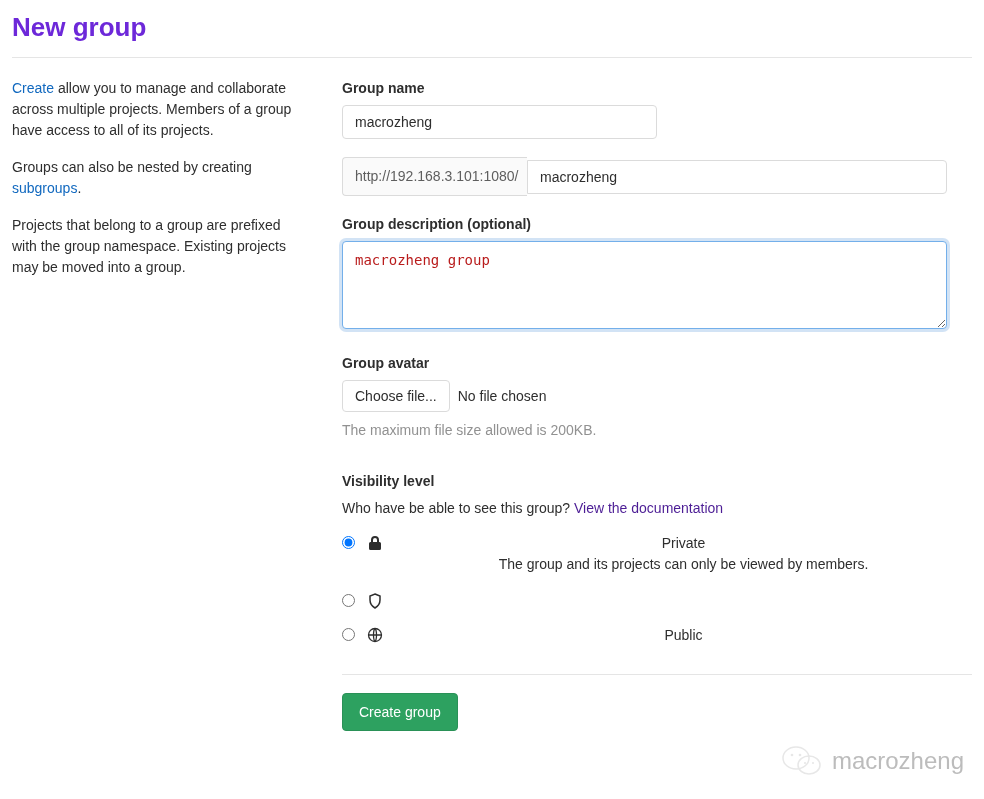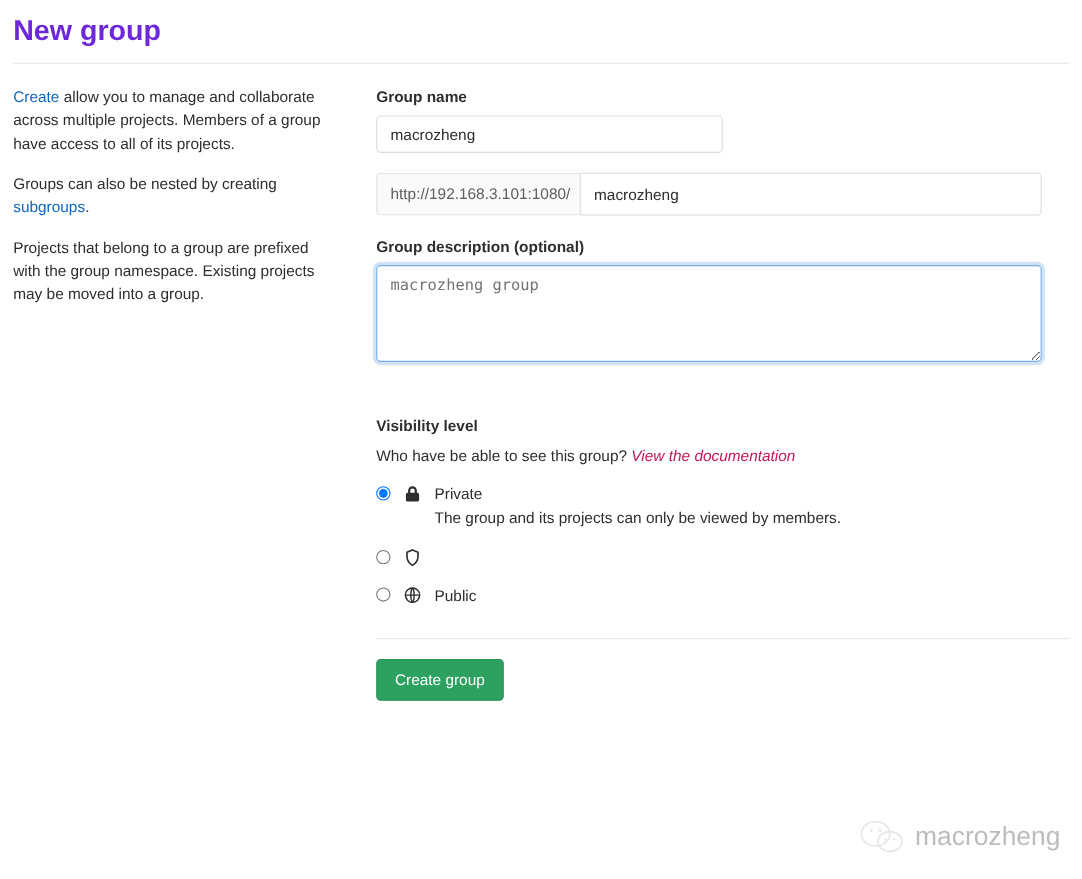--- a/index.html
+++ b/index.html
@@ -55,20 +55,21 @@
       padding: 8px 12px;
       border: 1px solid #dbdbdb;
       border-radius: 4px;
       font-size: 14px;
       color: #2e2e2e;
       font-family: inherit;
     }
     .url-group {
       display: flex;
       width: 605px;
+      align-items: center;
     }
     .url-prefix {
       padding: 8px 12px;
       background: #fafafa;
       border: 1px solid #dbdbdb;
       border-right: none;
       border-radius: 4px 0 0 4px;
       color: #5e5e5e;
       width: 185px;
     }
@@ -82,21 +83,21 @@
       font-family: inherit;
     }
     .form-textarea {
       width: 605px;
       height: 88px;
       padding: 10px 12px;
       border: 1px solid #73afea;
       border-radius: 4px;
       font-size: 14px;
       font-family: "Monaco", "Menlo", "Consolas", monospace;
-      color: #737373;
+      color: #b91c1c;
       resize: both;
       box-shadow: 0 0 0 3px rgba(31,117,203,0.2);
       outline: none;
     }
     .file-row {
       display: flex;
       align-items: center;
       gap: 8px;
     }
     .file-btn {
@@ -110,48 +111,48 @@
     }
     .file-status {
       color: #2e2e2e;
     }
     .hint {
       margin-top: 8px;
       color: #919191;
       font-size: 14px;
     }
     .vis-section {
-      margin-top: 42px;
+      margin-top: 30px;
     }
     .vis-help {
       margin-top: 4px;
       margin-bottom: 14px;
     }
     .vis-help a {
-      color: #be185d;
+      color: #4c1d95;
       text-decoration: none;
-      font-style: italic;
     }
     .radio-row {
       display: flex;
       align-items: flex-start;
       gap: 12px;
       margin-bottom: 16px;
     }
     .radio-row input[type="radio"] {
       margin-top: 3px;
     }
     .radio-icon {
       width: 16px;
       height: 16px;
       margin-top: 2px;
       flex-shrink: 0;
     }
     .radio-content {
       flex: 1;
+      text-align: center;
     }
     .radio-title {
       font-weight: 400;
       color: #2e2e2e;
     }
     .radio-desc {
       color: #2e2e2e;
       margin-top: 0px;
     }
     .footer {
@@ -210,20 +211,28 @@
         <div class="url-prefix">http://192.168.3.101:1080/</div>
         <input class="url-input" type="text" value="macrozheng" style="">
       </div>
     </div>
 
     <div class="form-group">
       <label class="form-label">Group description (optional)</label>
       <textarea class="form-textarea" style="">macrozheng group</textarea>
     </div>
 
+    <div class="form-group">
+      <label class="form-label">Group avatar</label>
+      <div class="file-row">
+        <button class="file-btn">Choose file...</button>
+        <span class="file-status">No file chosen</span>
+      </div>
+      <div class="hint">The maximum file size allowed is 200KB.</div>
+    </div>
 
     <div class="vis-section">
       <label class="form-label">Visibility level</label>
       <div class="vis-help">
         <span>Who have be able to see this group? </span><a href="#">View the documentation</a>
       </div>
 
       <div class="radio-row">
         <input type="radio" name="vis" checked="" style="">
         <span class="radio-icon">

